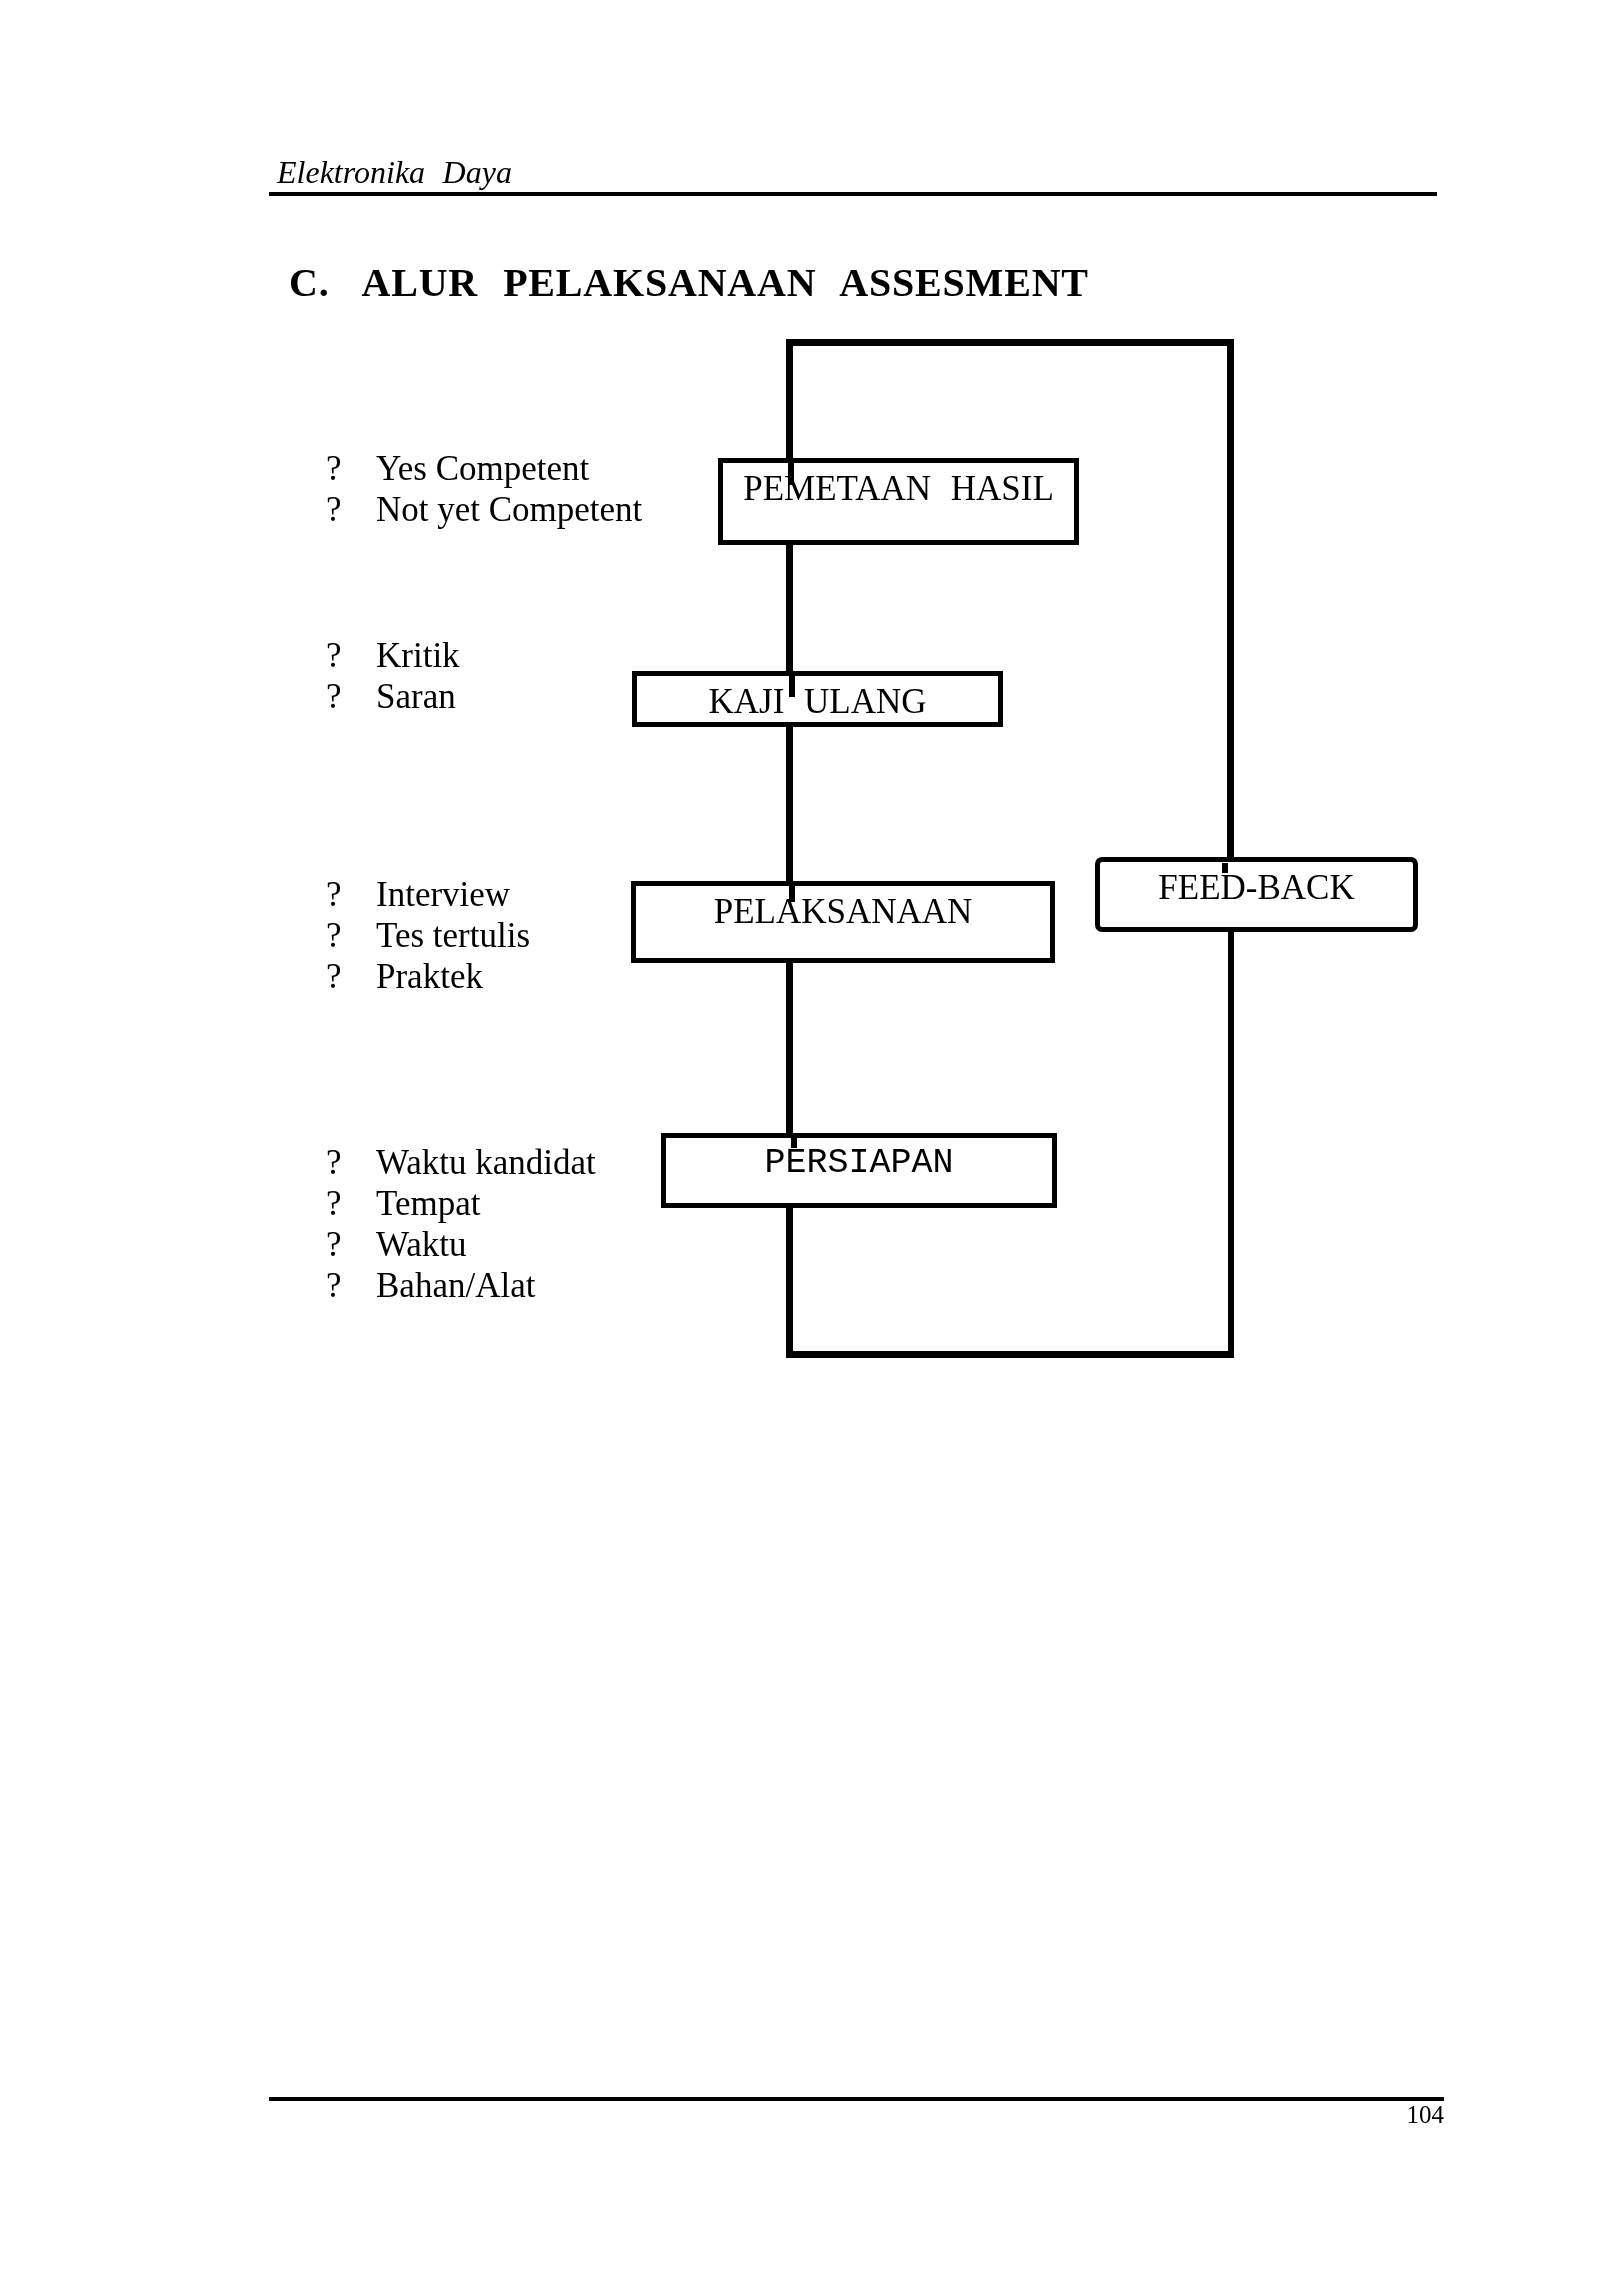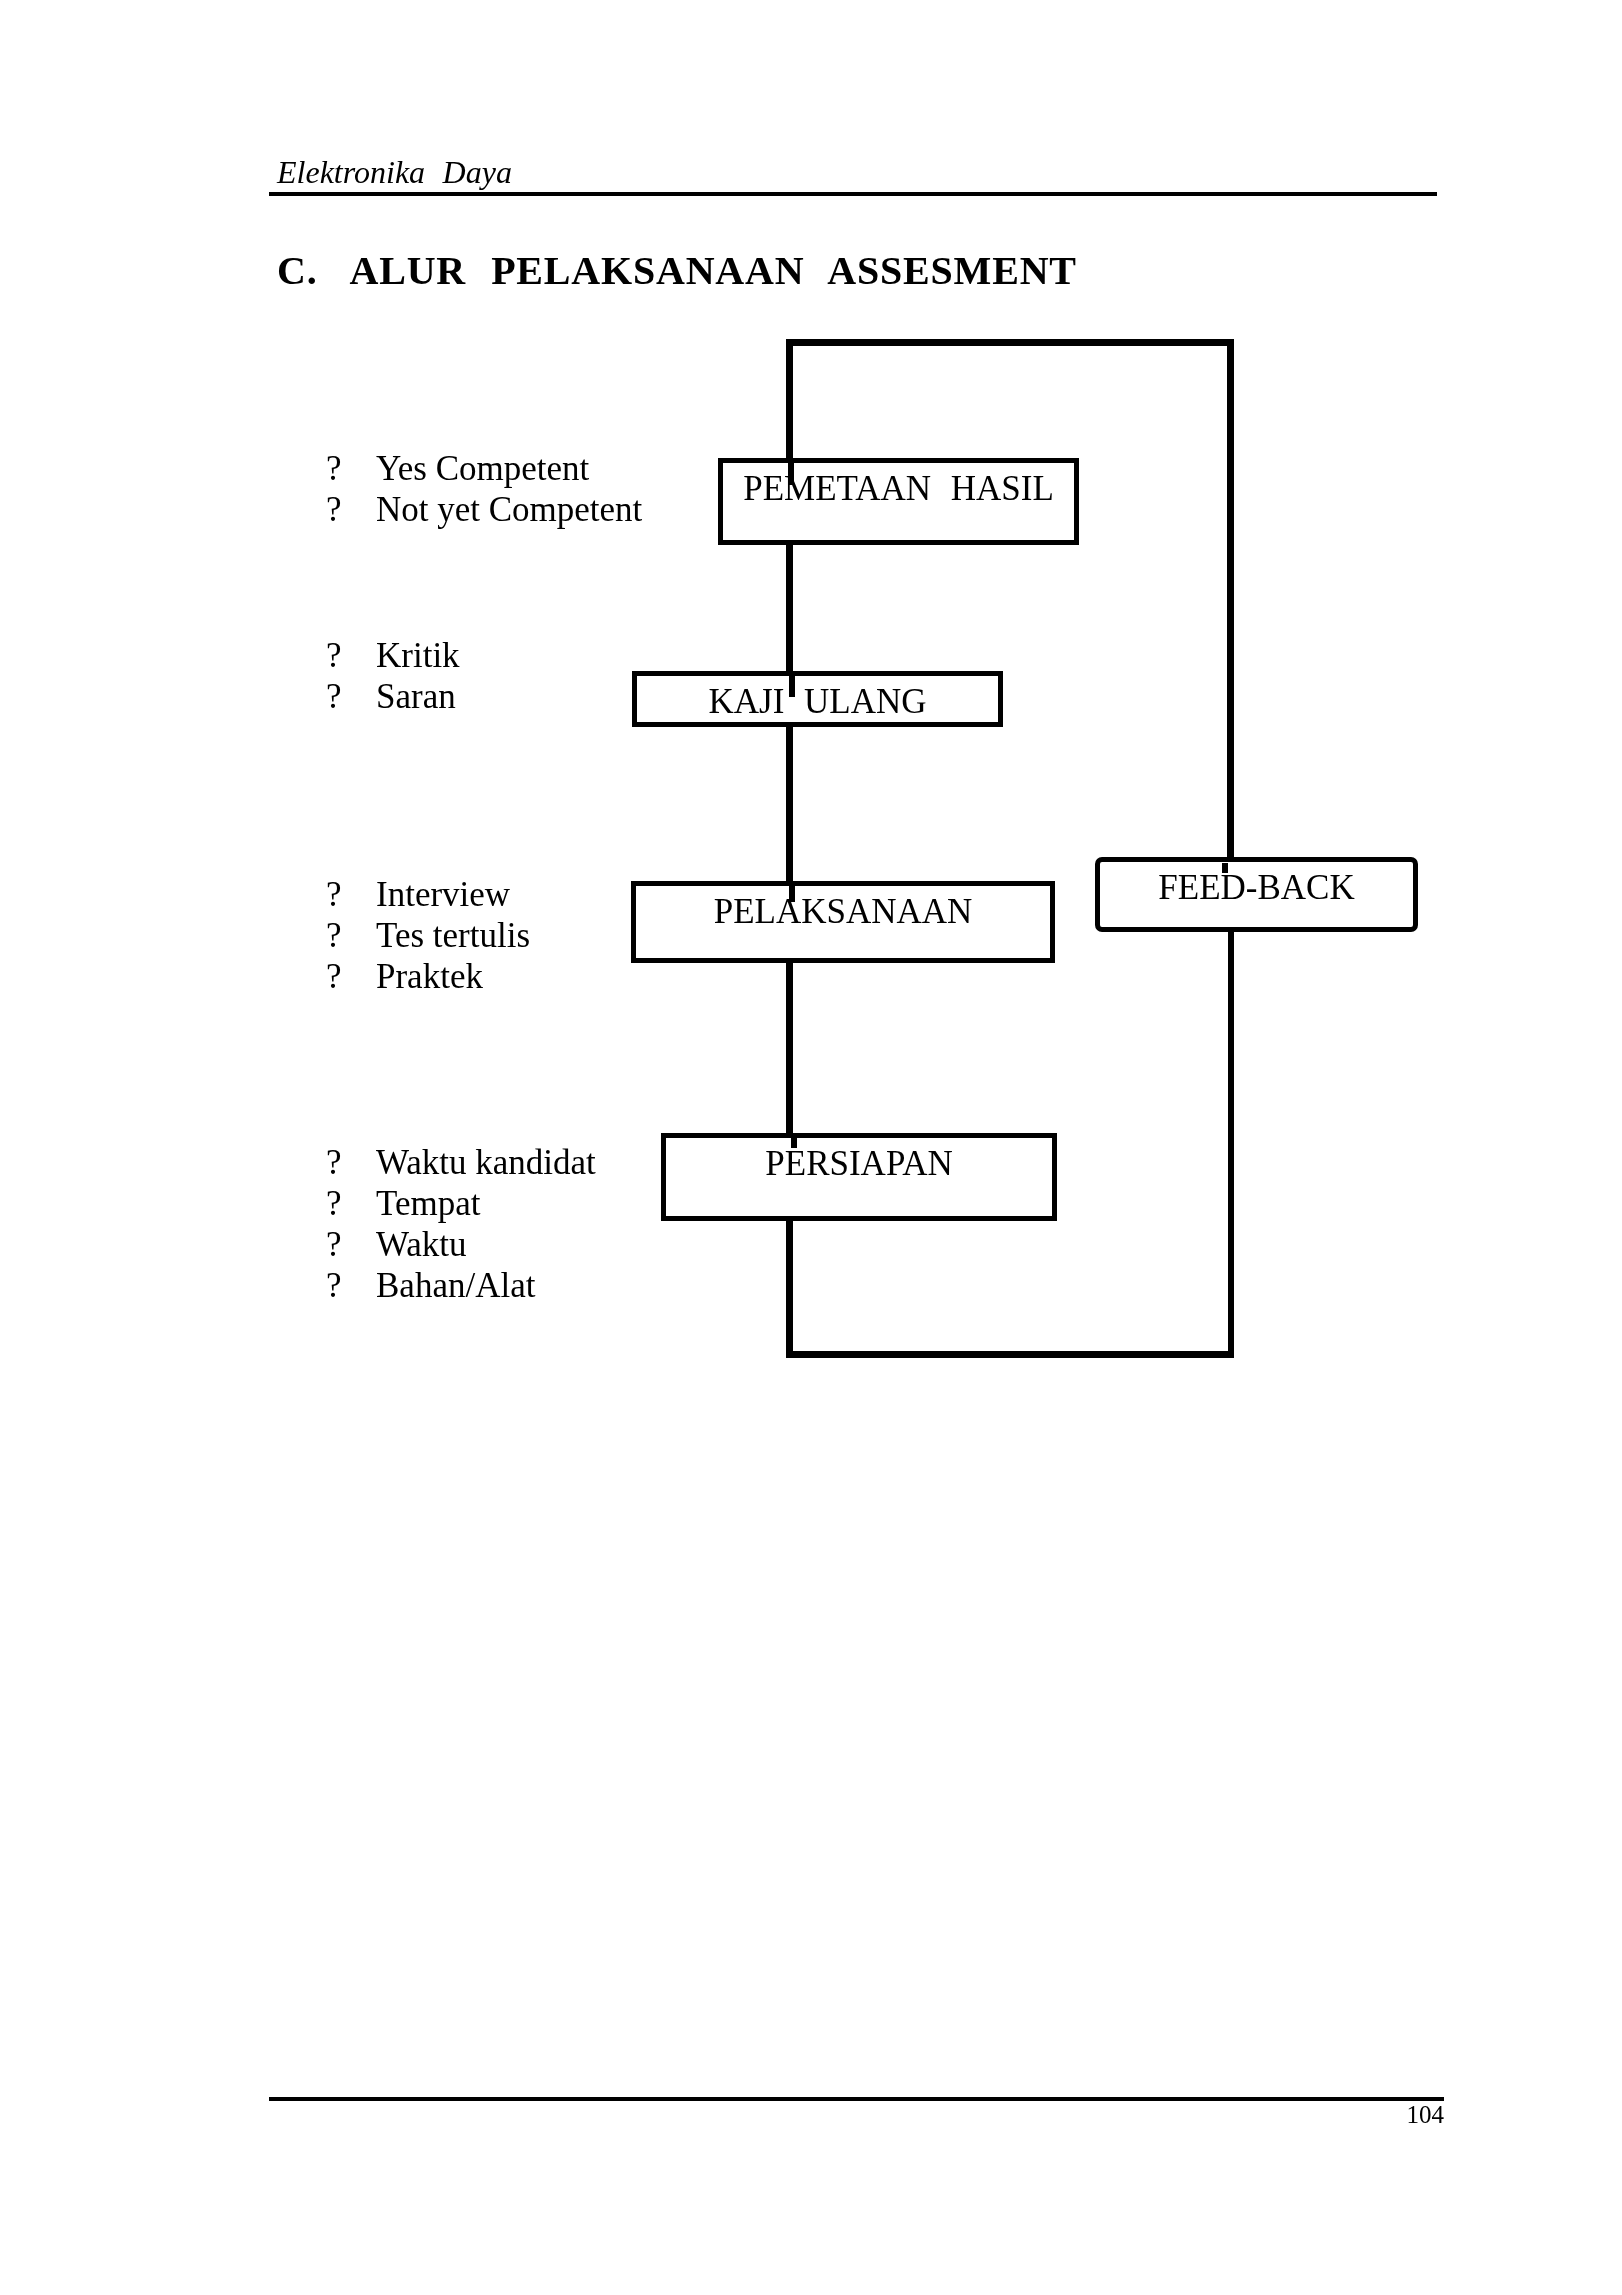--- a/index.html
+++ b/index.html
@@ -14,21 +14,21 @@
   
   .header-text{
     position:absolute;left:277px;top:154px;
     font-style:italic;font-size:32px;word-spacing:9.5px;
     white-space:nowrap;
   }
   .rule{position:absolute;background:#000;}
   .header-rule{left:269px;top:192px;width:1168px;height:4px;}
   
   .title{
-    position:absolute;left:277px;top:247px;margin:0;
+    position:absolute;left:277px;top:247px;margin:12px;
     font-size:40px;font-weight:bold;white-space:nowrap;
     letter-spacing:0.8px;
   }
   .title-prefix{margin-right:32px;}
   .title-text{word-spacing:14.3px;}
   
   .fline{position:absolute;background:#000;z-index:1;}
   .l-top   {left:786px;top:339px;width:448px;height:7.1px;}
   .l-left  {left:786px;top:339px;width:7.1px;height:1019px;}
   .l-right-upper{left:1227px;top:339px;width:7.1px;height:523px;}
@@ -47,21 +47,21 @@
     box-sizing:border-box;
     text-align:center;
     font-size:35px;word-spacing:11px;line-height:1.12;
     padding-top:6px;
     white-space:nowrap;
   }
   .b-pemetaan   {left:718px; top:458px; width:361px;height:87px;}
   .b-kaji       {left:632px; top:671px; width:371px;height:56px;}
   .b-pelaksanaan{left:631px; top:881px;width:424px;height:82px;}
   .b-feedback   {left:1095px;top:857px;width:323px;height:75px;border-radius:7px;}
-  .b-persiapan  {left:661px; top:1133px;width:396px;height:88px;}
+  .b-persiapan  {left:661px; top:1133px;width:396px;height:75px;font-family:Liberation Mono, monospace;}
   
   .blist{
     position:absolute;z-index:2;
     font-size:35px;line-height:41px;white-space:nowrap;
   }
   .list1{left:326px;top:448px;}
   .list2{left:326px;top:635px;}
   .list3{left:326px;top:874px;}
   .list4{left:326px;top:1142px;}
   .li{display:flex;}

